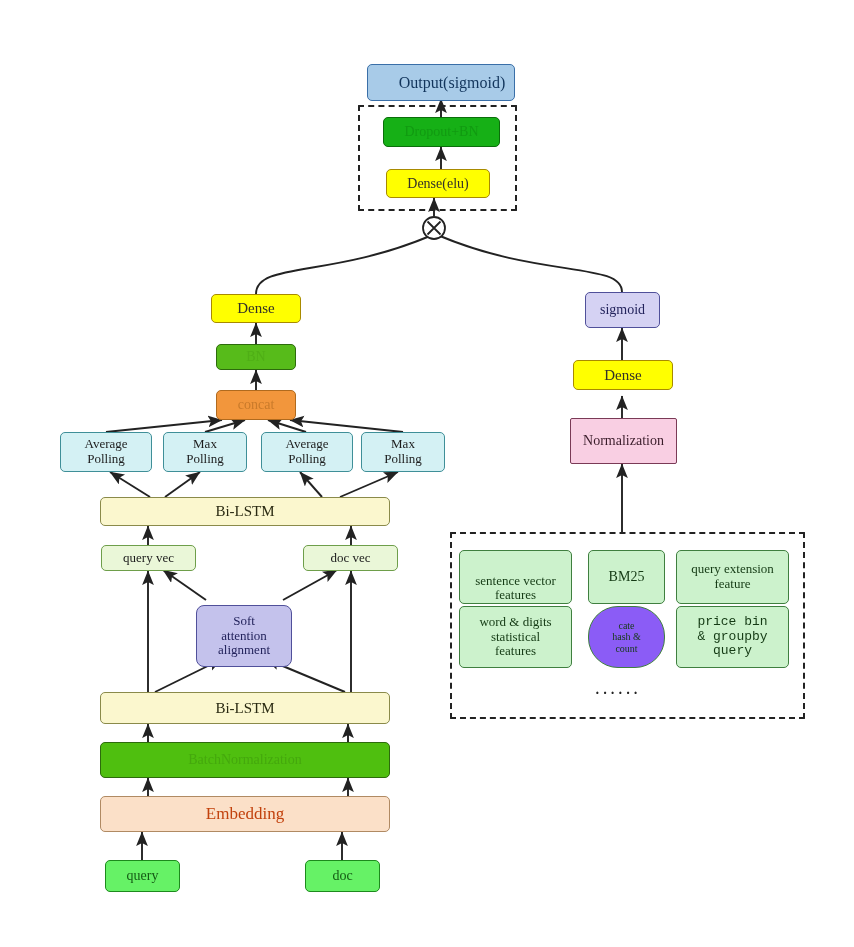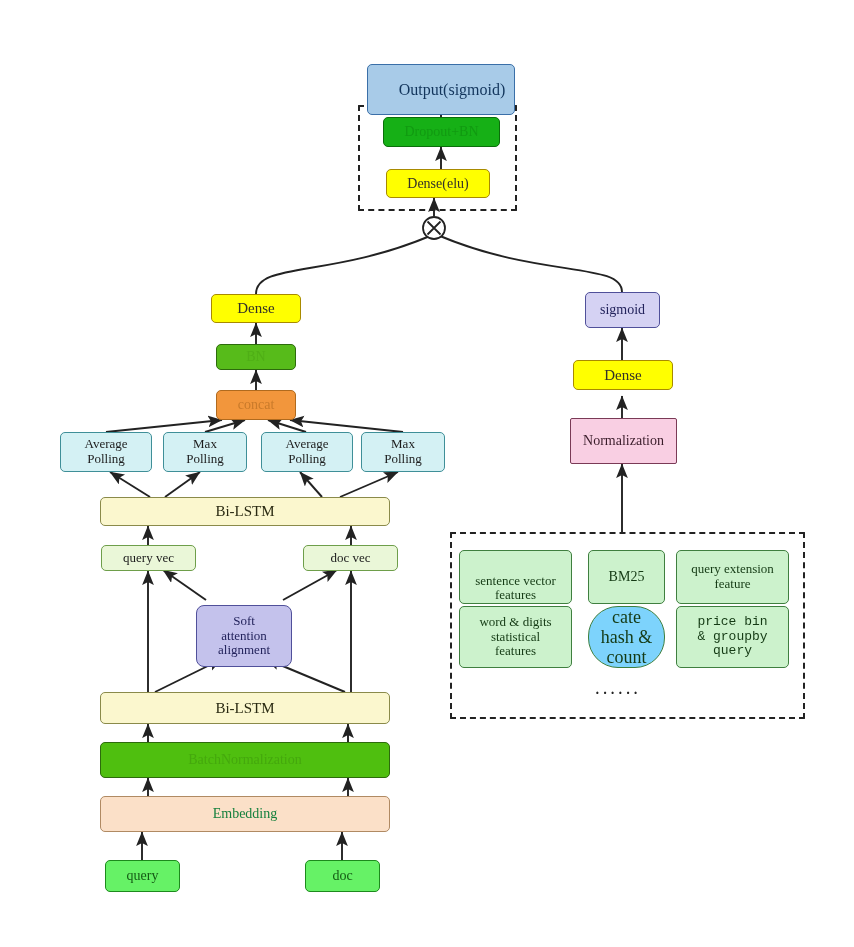--- a/index.html
+++ b/index.html
@@ -81,21 +81,21 @@
 
     <g>
       <circle cx="434" cy="228" r="11" fill="#ffffff" stroke="#222" stroke-width="1.8"></circle>
       <path d="M427.5,221.5 L440.5,234.5 M440.5,221.5 L427.5,234.5" stroke="#222" stroke-width="1.8"></path>
     </g>
   </svg>
 
   <div class="dashed" style="left:358px;top:105px;width:159px;height:106px;"></div>
   <div class="dashed" style="left:450px;top:532px;width:355px;height:187px;"></div>
 
-  <div class="node" style="left:367px;top:64px;width:148px;height:51px;background:#a8cbe8;border-color:#3a6fa8;border-width:1.5px;font-size:16px;color:#12355c;padding-left:22px;">
+  <div class="node" style="left:367px;top:64px;width:148px;height:37px;background:#a8cbe8;border-color:#3a6fa8;border-width:1.5px;font-size:16px;color:#12355c;padding-left:22px;">
     <span>Output(sigmoid)</span>
   </div>
 
   <div class="node" style="left:383px;top:117px;width:117px;height:30px;background:#16b016;border-color:#0a6e0a;border-width:1.5px;font-size:14px;color:#119a11;">
     <span>Dropout+BN</span>
   </div>
 
   <div class="node" style="left:386px;top:169px;width:104px;height:29px;background:#ffff00;border-color:#a88a00;border-width:1.5px;font-size:14px;color:#33312a;">
     <span>Dense(elu)</span>
   </div>
@@ -151,21 +151,21 @@
   </div>
 
   <div class="node" style="left:100px;top:692px;width:290px;height:32px;background:#fbf7ce;border-color:#8a8a4a;border-width:1.2px;font-size:15px;color:#2a2a12;">
     <span>Bi-LSTM</span>
   </div>
 
   <div class="node" style="left:100px;top:742px;width:290px;height:36px;background:#4fbf0f;border-color:#2d6b0c;border-width:1.5px;font-size:14px;color:#44a80d;">
     <span>BatchNormalization</span>
   </div>
 
-  <div class="node" style="left:100px;top:796px;width:290px;height:36px;background:#fbe0c8;border-color:#b08a63;border-width:1.2px;font-size:14px;color:#15803d;">
+  <div class="node" style="left:100px;top:796px;width:290px;height:36px;background:#fbe0c8;border-color:#b08a63;border-width:1.2px;font-size:17px;color:#c2410c;">
     <span>Embedding</span>
   </div>
 
   <div class="node" style="left:105px;top:860px;width:75px;height:32px;background:#66f266;border-color:#1d8a1d;border-width:1.5px;font-size:14px;color:#145a14;">
     <span>query</span>
   </div>
 
   <div class="node" style="left:305px;top:860px;width:75px;height:32px;background:#66f266;border-color:#1d8a1d;border-width:1.5px;font-size:14px;color:#145a14;">
     <span>doc</span>
   </div>
@@ -195,21 +195,21 @@
     <span>query extension
 feature</span>
   </div>
 
   <div class="node" style="left:459px;top:606px;width:113px;height:62px;background:#ccf2cc;border-color:#3f7f3f;border-width:1.2px;font-size:13px;color:#143a14;white-space:pre-line;">
     <span>word  &amp; digits
 statistical
 features</span>
   </div>
 
-  <div class="node" style="left:588px;top:606px;width:77px;height:62px;background:#7dd3fc;border-color:#3f7f3f;border-width:1.2px;font-size:18px;color:#143a14;white-space:pre-line;border-radius:30px;">
+  <div class="node" style="left:588px;top:606px;width:77px;height:62px;background:#8b5cf6;border-color:#3f7f3f;border-width:1.2px;font-size:10px;color:#143a14;white-space:pre-line;border-radius:30px;">
     <span>cate
 hash &amp;
 count</span>
   </div>
 
   <div class="node" style="left:676px;top:606px;width:113px;height:62px;background:#ccf2cc;border-color:#3f7f3f;border-width:1.2px;font-size:13px;color:#143a14;white-space:pre-line;font-family:Liberation Mono, monospace;">
     <span>price bin
 &amp; groupby
 query</span>
   </div>

